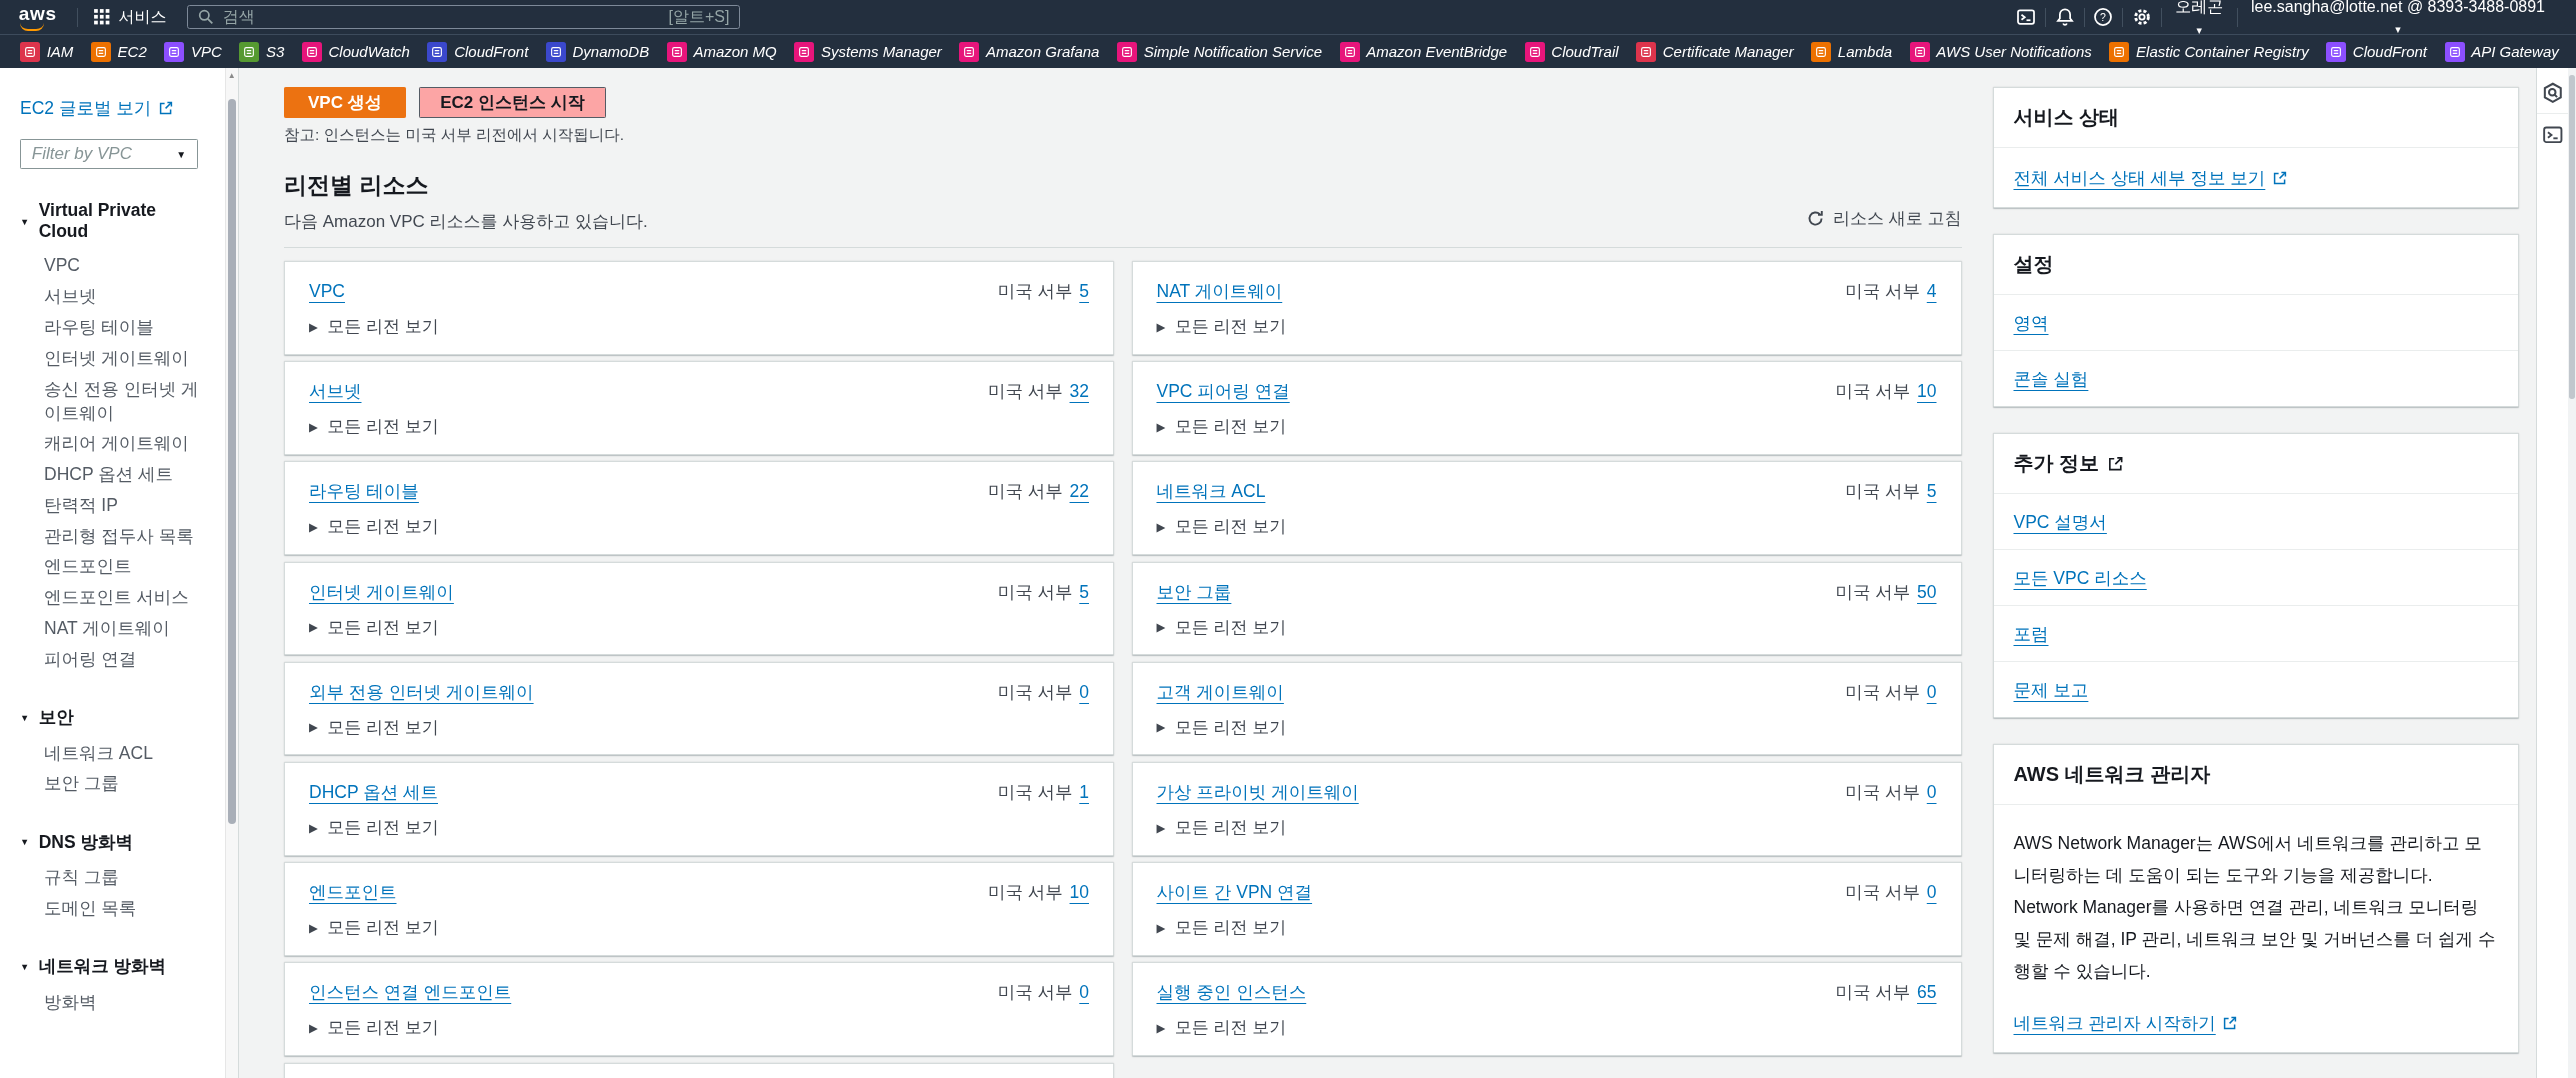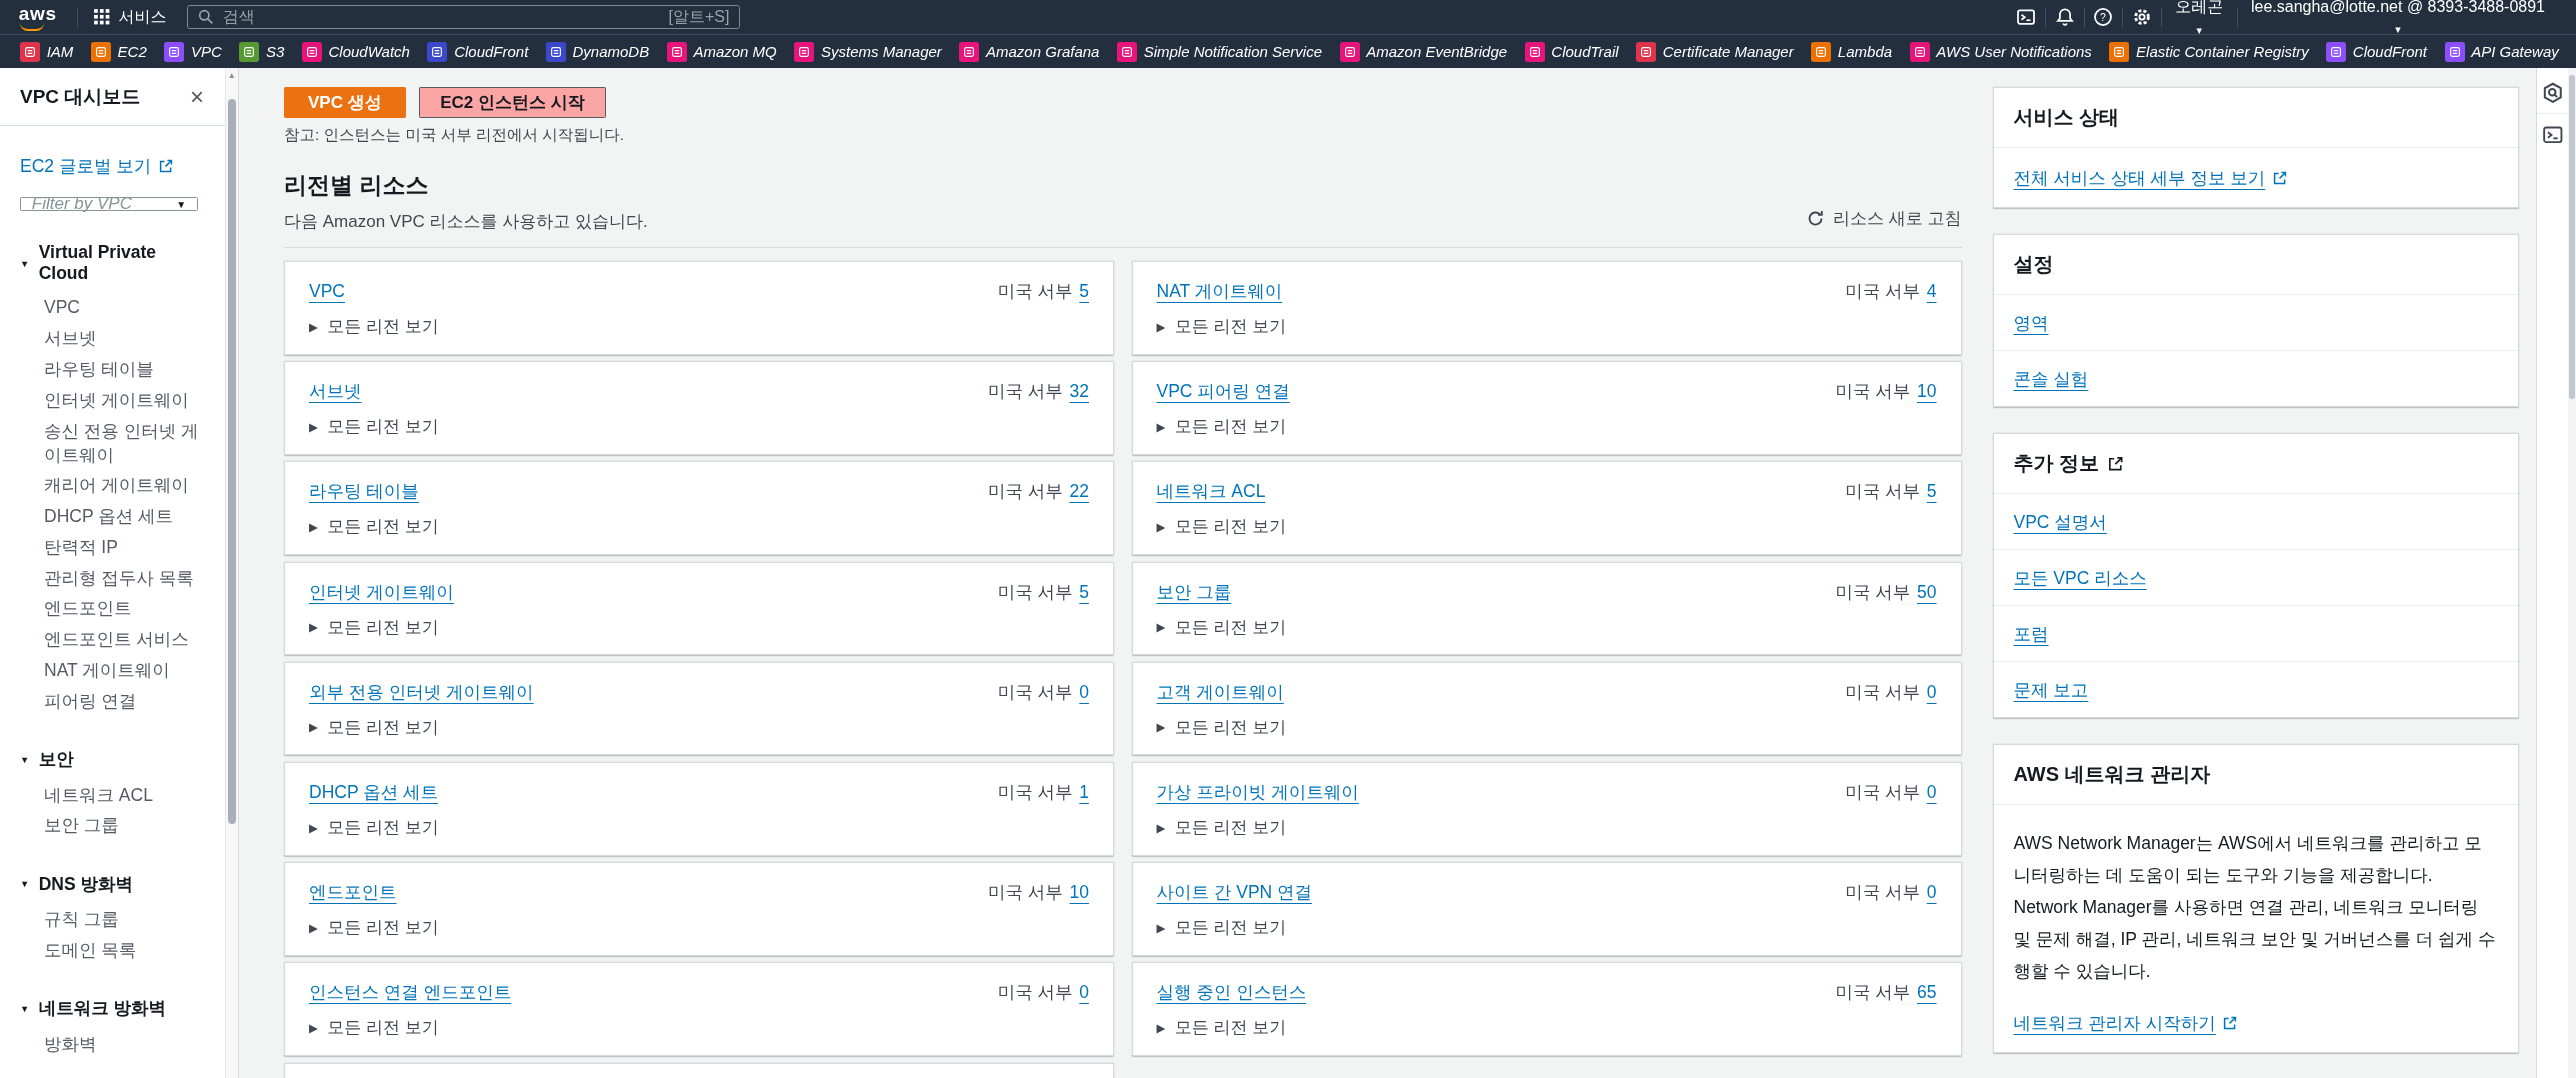--- a/index.html
+++ b/index.html
@@ -34,21 +34,21 @@
   
   .body-row{ display:flex; height:1011px; overflow:hidden; align-items:stretch; }
 
   
   .sidebar{ width:239px; flex:0 0 auto; background:#fff; position:relative; border-right:0.7px solid #d5dbdb; overflow:hidden; }
   .side-head{ display:flex; align-items:center; justify-content:space-between; padding:16px 34px 15px 20px; border-bottom:0.7px solid #d5dbdb; }
   .side-title{ font-size:19px; font-weight:700; margin:0; }
   .close-x{ font-size:24px; color:#545b64; line-height:1; }
   .side-body{ padding:28px 31px 13.5px 20px; }
   .ec2-link{ color:#0073bb; font-size:17.5px; text-decoration:none; display:inline-flex; align-items:center; gap:6.7px; }
-  .filter{ margin-top:19px; width:178px; height:14px; border:0.7px solid #879596; border-radius:1.3px; display:flex; align-items:center; justify-content:space-between; padding:0 10.8px; font-size:17px; background:#fff; }
+  .filter{ margin-top:19px; width:178px; height:30px; border:0.7px solid #879596; border-radius:1.3px; display:flex; align-items:center; justify-content:space-between; padding:0 10.8px; font-size:17px; background:#fff; }
   .filter .ph{ color:#879596; font-style:italic; }
   .filter .caret{ color:#16191f; font-size:10px; }
   .side-sec-head{ display:flex; align-items:center; gap:9.4px; font-weight:700; font-size:17.5px; margin:31px 0 8px 0; }
   .side-sec-head .tri{ font-size:9.4px; color:#16191f; }
   .side-item{ display:block; color:#545b64; font-size:17.5px; line-height:24px; padding:3.4px 0 3.4px 24px; text-decoration:none; }
   .side-scrollbar{ position:absolute; top:0; right:0; width:13.5px; height:100%; background:#f7f7f7; border-left:0.7px solid #e6e6e6; }
   .sb-up{ height:15px; display:flex; align-items:center; justify-content:center; color:#8a8a8a; font-size:8px; }
   .side-thumb{ position:absolute; left:2px; top:31px; width:8.8px; height:725px; background:#a9afb8; border-radius:4px; }
 
   
@@ -343,24 +343,20 @@
           <rect x="2.2" y="2.2" width="11.6" height="11.6" rx="2"></rect>
           <path d="M5 6.2h6M5 9.8h6"></path>
         </svg>
       </span>
     </div>
   </nav>
 
 <div class="body-row">
 
   <aside class="sidebar">
-    <div class="side-head">
-      <h1 class="side-title">VPC 대시보드</h1>
-      <span class="close-x">×</span>
-    </div>
     <div class="side-body">
       <a class="ec2-link">
         <span>EC2 글로벌 보기</span>
         <svg width="16" height="16" viewBox="0 0 16 16" fill="none" stroke="#0073bb" stroke-width="1.5">
           <path d="M6.6 3.4H2.6v10h10v-4"></path>
             <path d="M9.4 2.6h4v4"></path>
             <path d="M13.2 2.8 7.6 8.4"></path>
         </svg>
       </a>
       <div class="filter">

